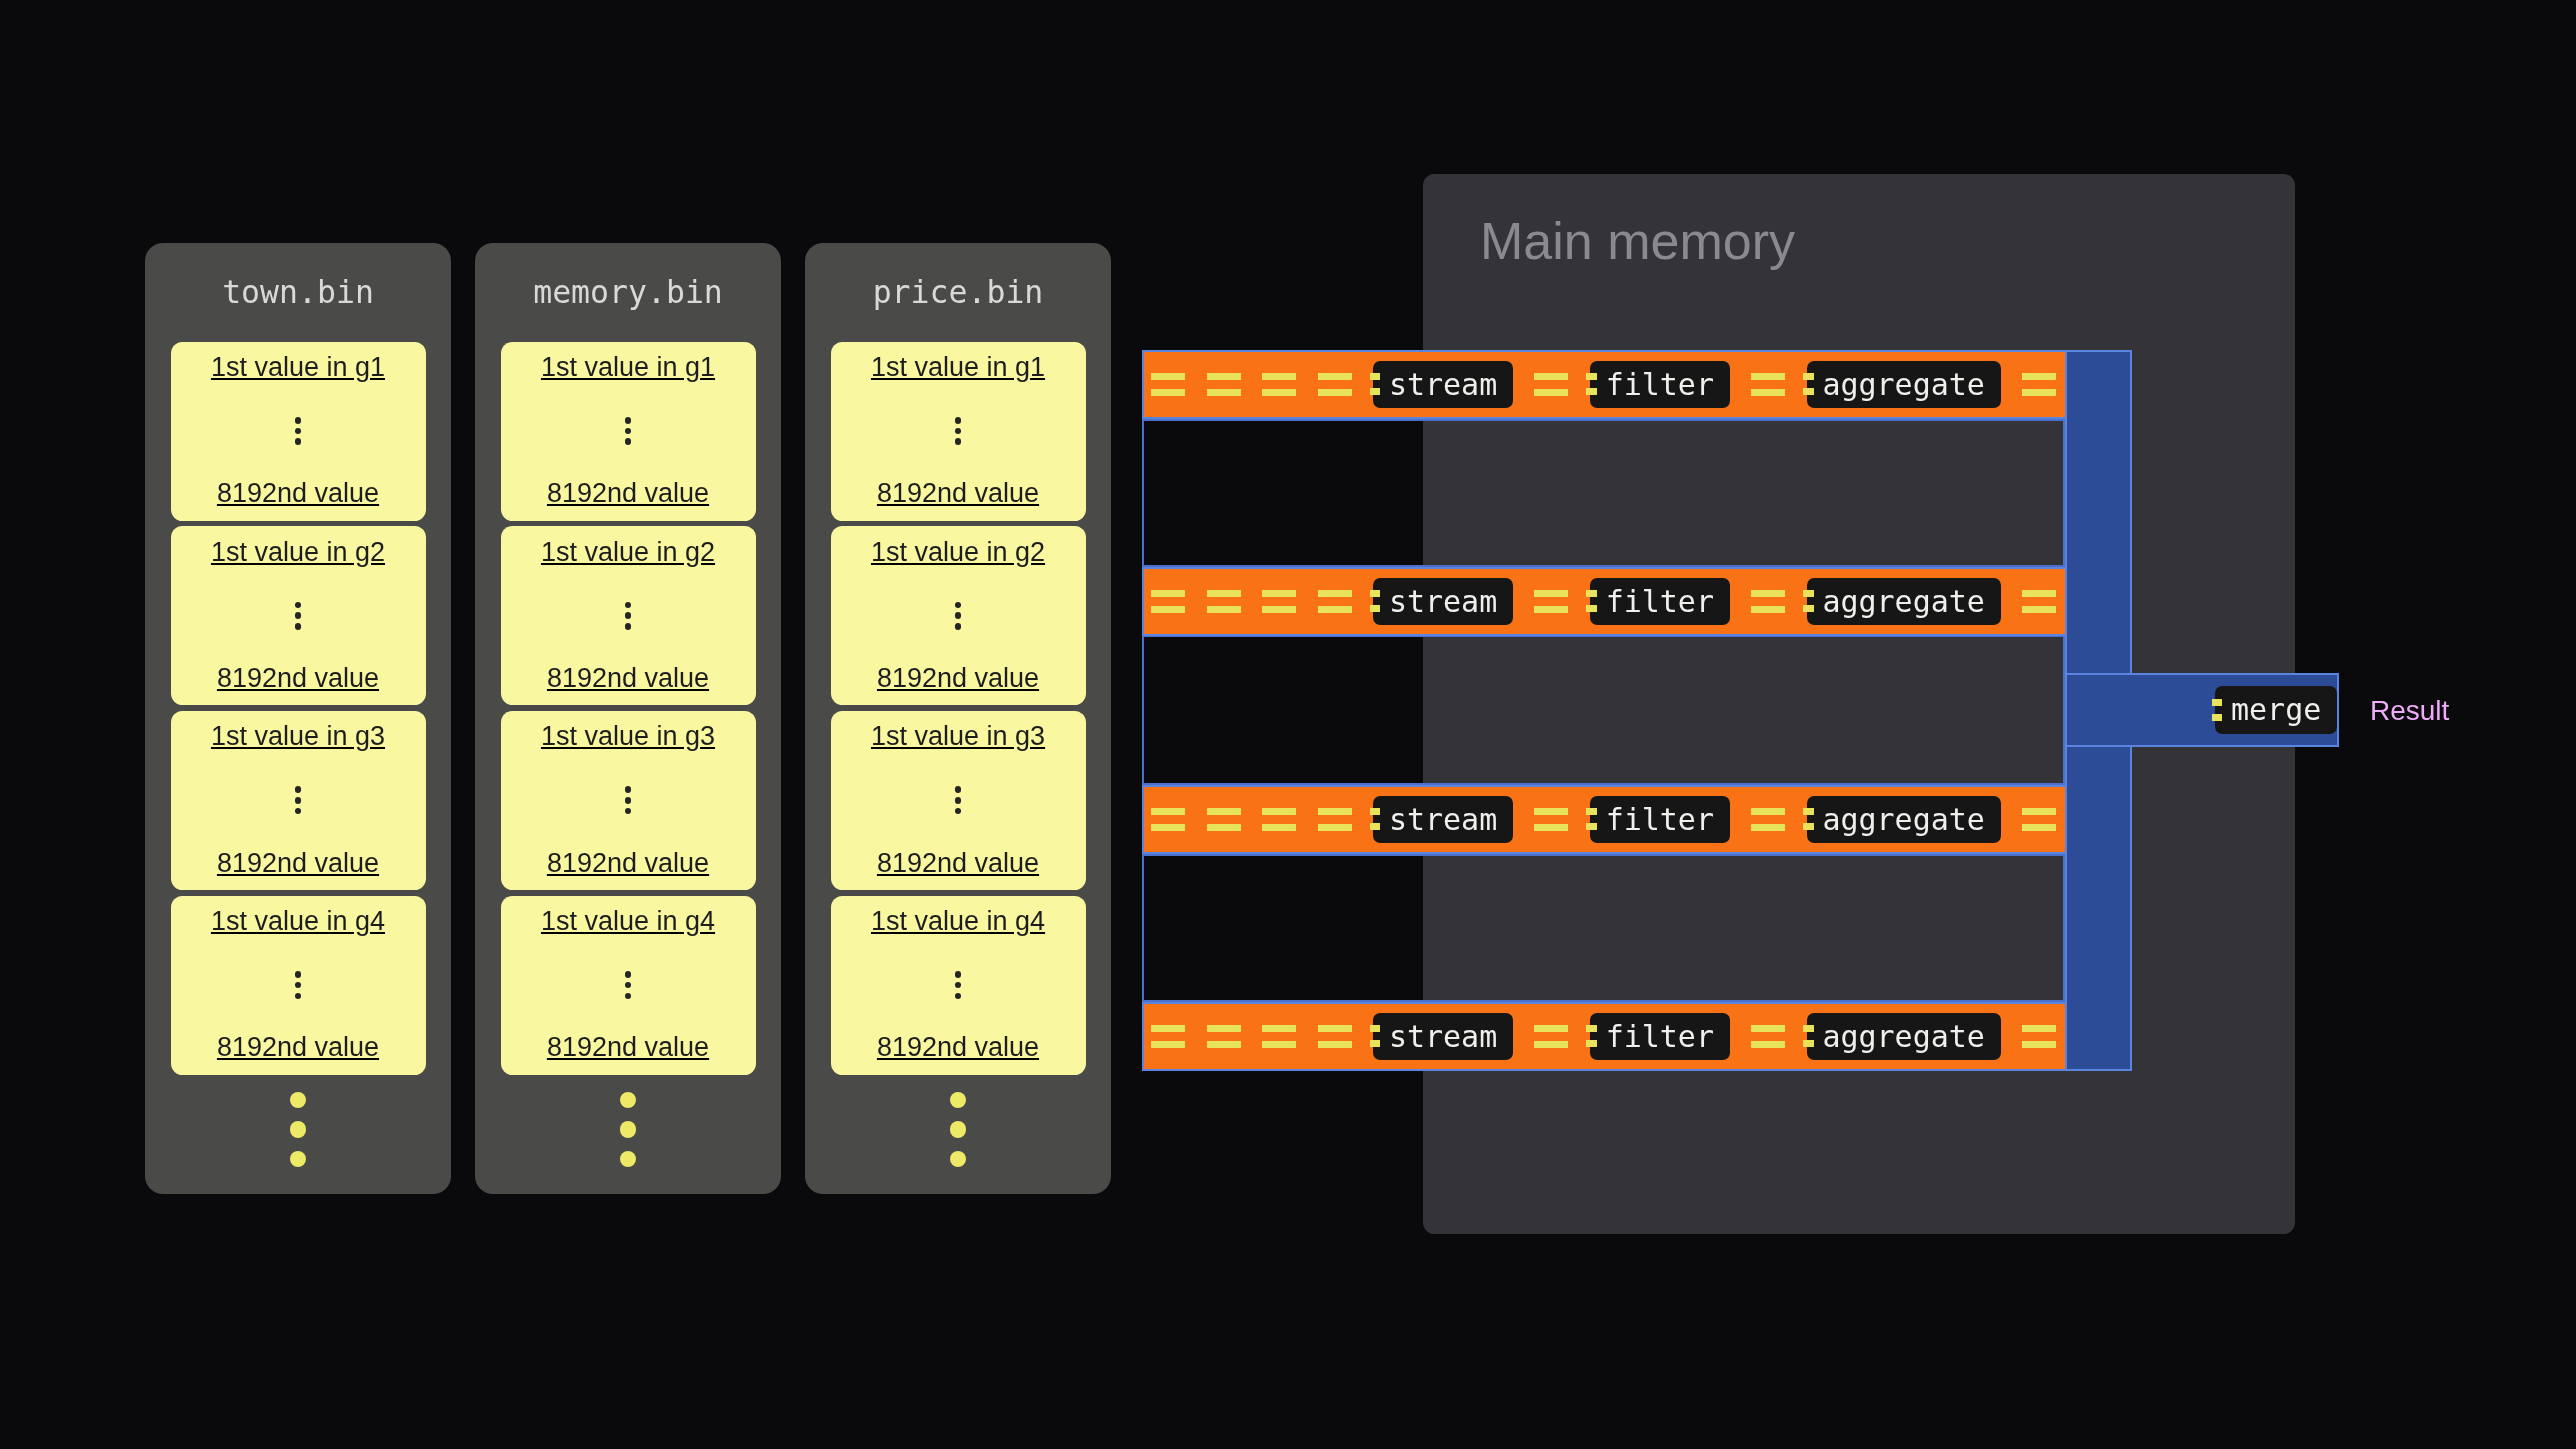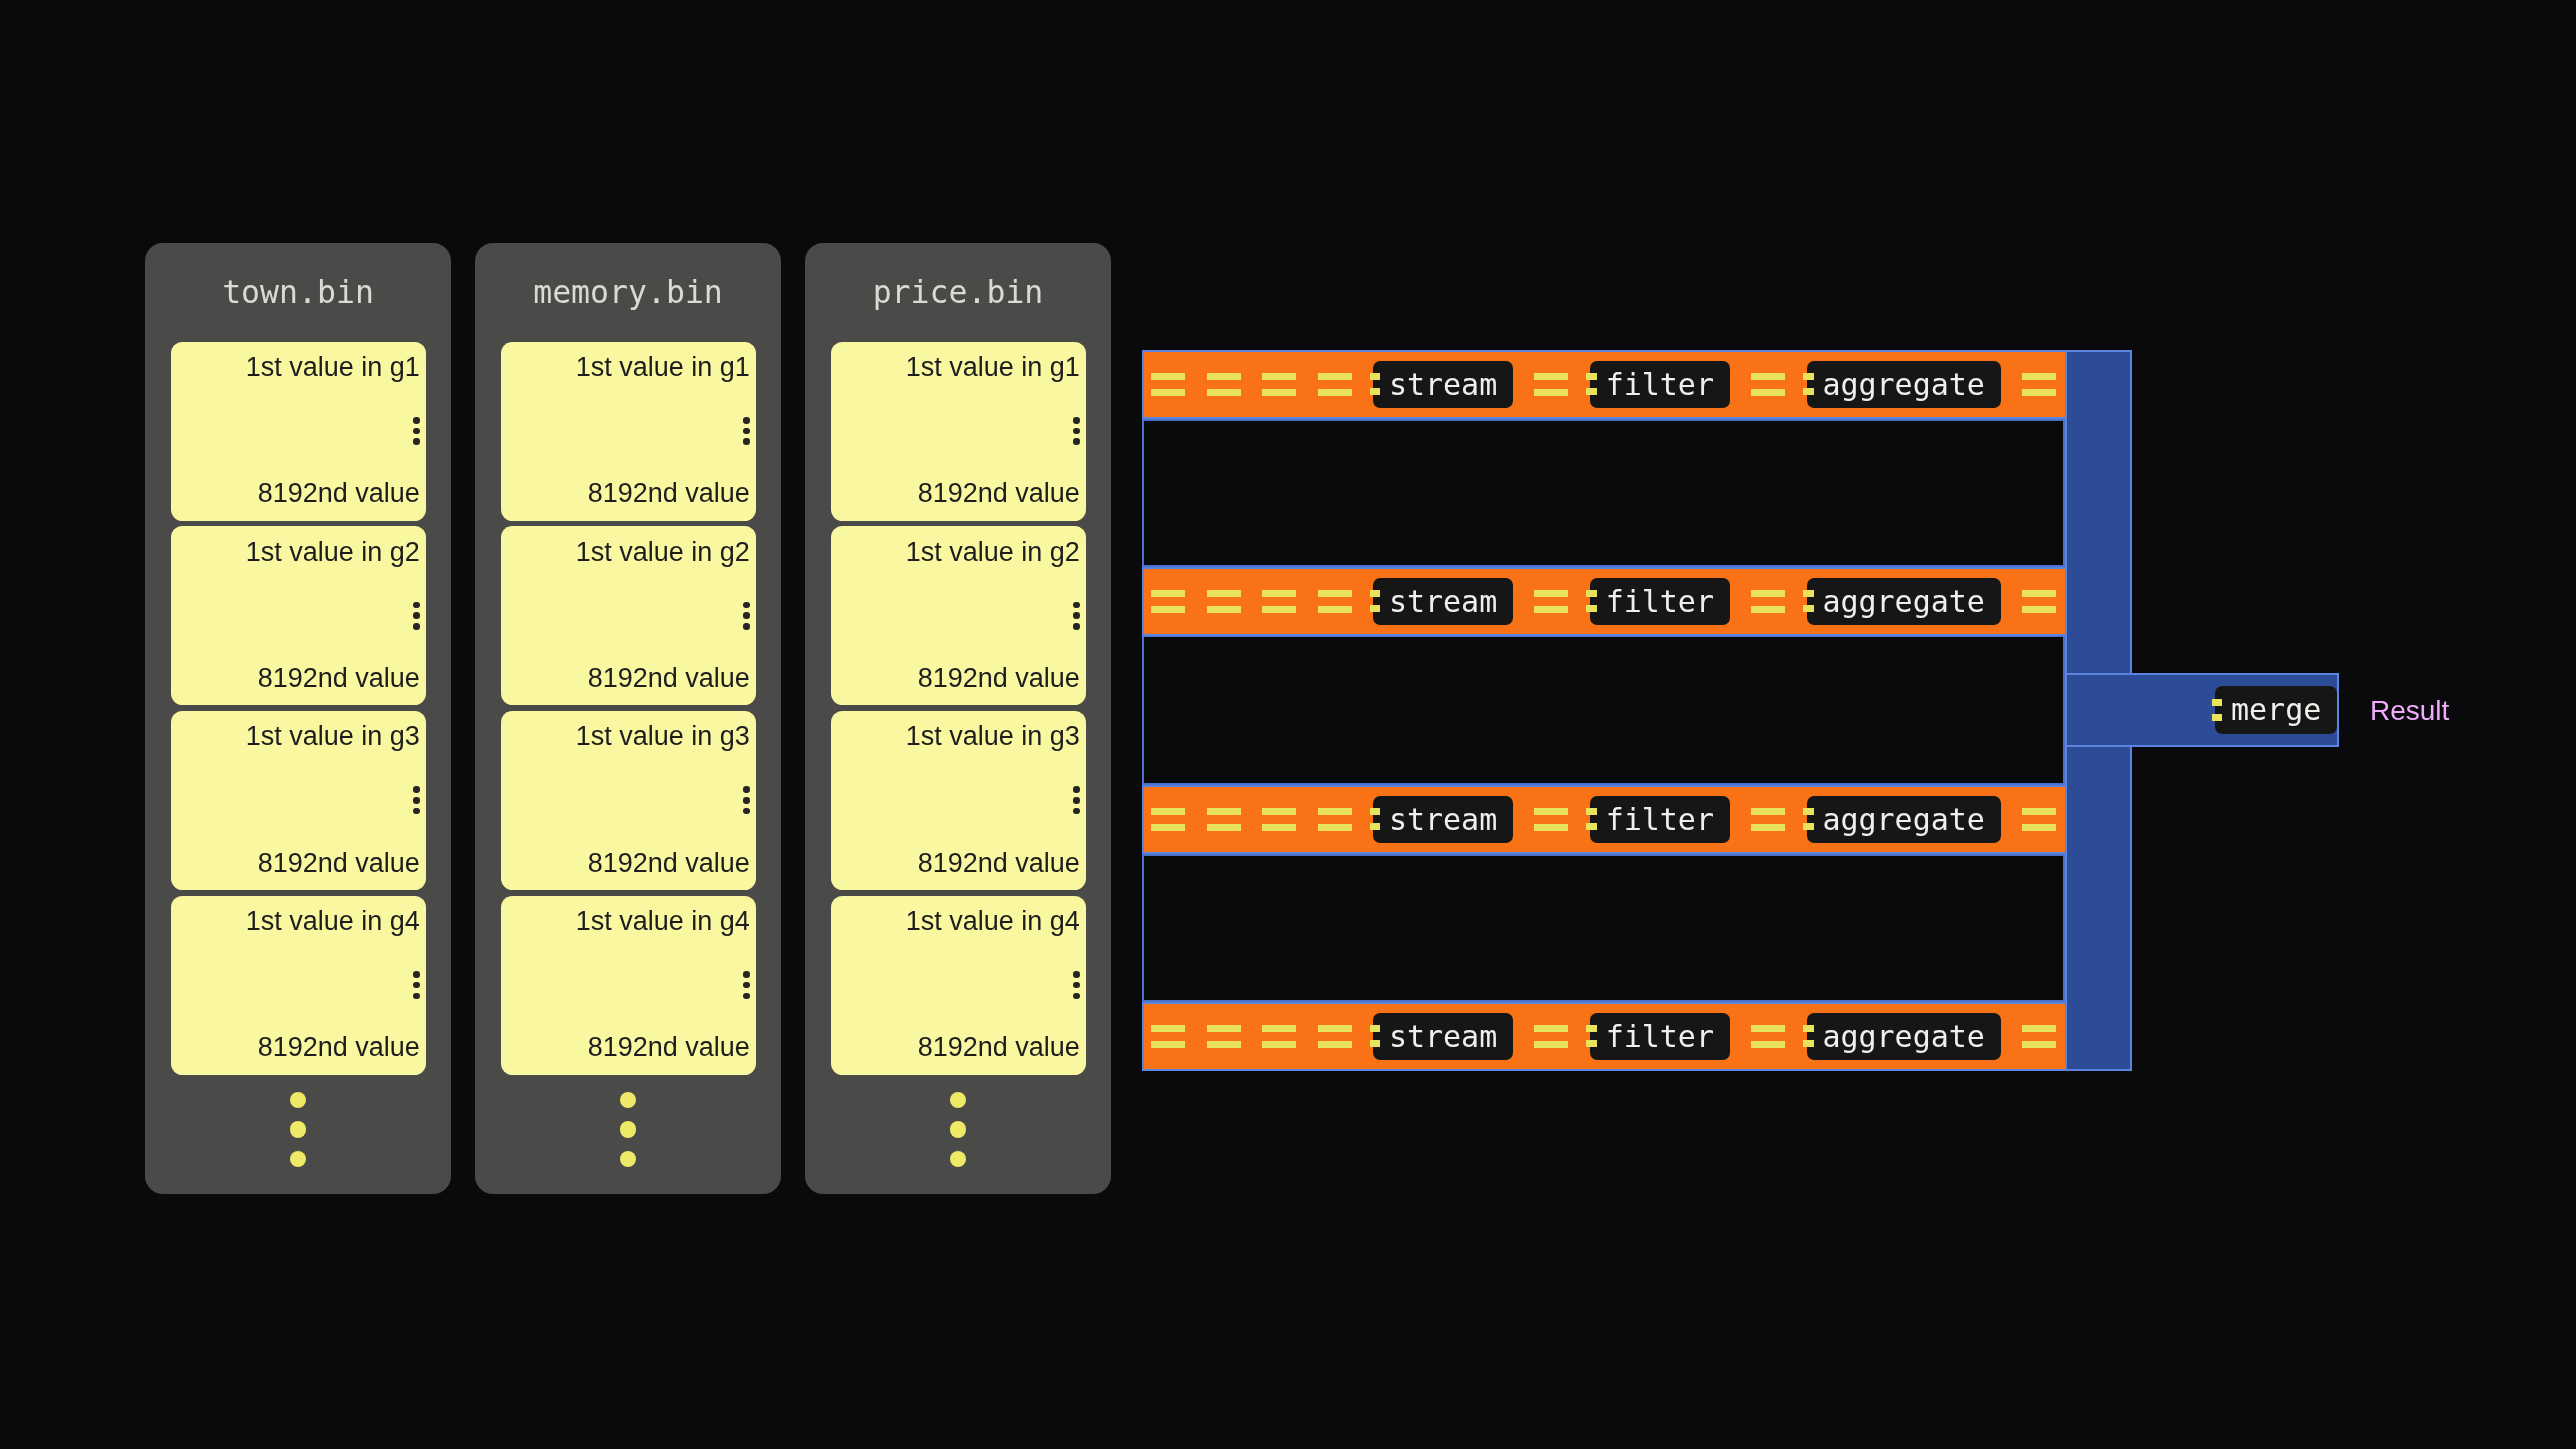--- a/index.html
+++ b/index.html
@@ -30,22 +30,23 @@
   .cards {
     margin-top:33px;
     width:255px;
     display:flex; flex-direction:column; gap:5.7px;
   }
   .card {
     height:179px;
     background:#faf7a1;
     border-radius:11.4px;
     display:flex; flex-direction:column;
-    align-items:flex-end; justify-content:space-between;
+    align-items:center; justify-content:space-between;
     padding:11.4px 5.7px;
+    text-decoration:underline;
   }
   .card-first, .card-last {
     font-size:27px; line-height:1.1;
     color:#1d1d1d;
     white-space:nowrap;
   }
   .vdots i {
     display:block; width:6.4px; height:6.4px; border-radius:50%;
     background:#252525; margin:4.3px auto;
   }
@@ -134,20 +135,23 @@
     left:2370px; top:686px;
     font-size:28px; line-height:49px;
     color:#f0abfc;
   }
 </style>
 </head>
 <body>
 
 <div id="canvas">
 
+  <div class="memory">
+    <div class="memory-title">Main memory</div>
+  </div>
 
   <div class="panel" style="left:145px">
     <div class="panel-title">town.bin</div>
     <div class="cards">
       <div class="card">
         <div class="card-first">1st value in g1</div>
         <div class="vdots">
             <i></i>
             <i></i>
             <i></i>

